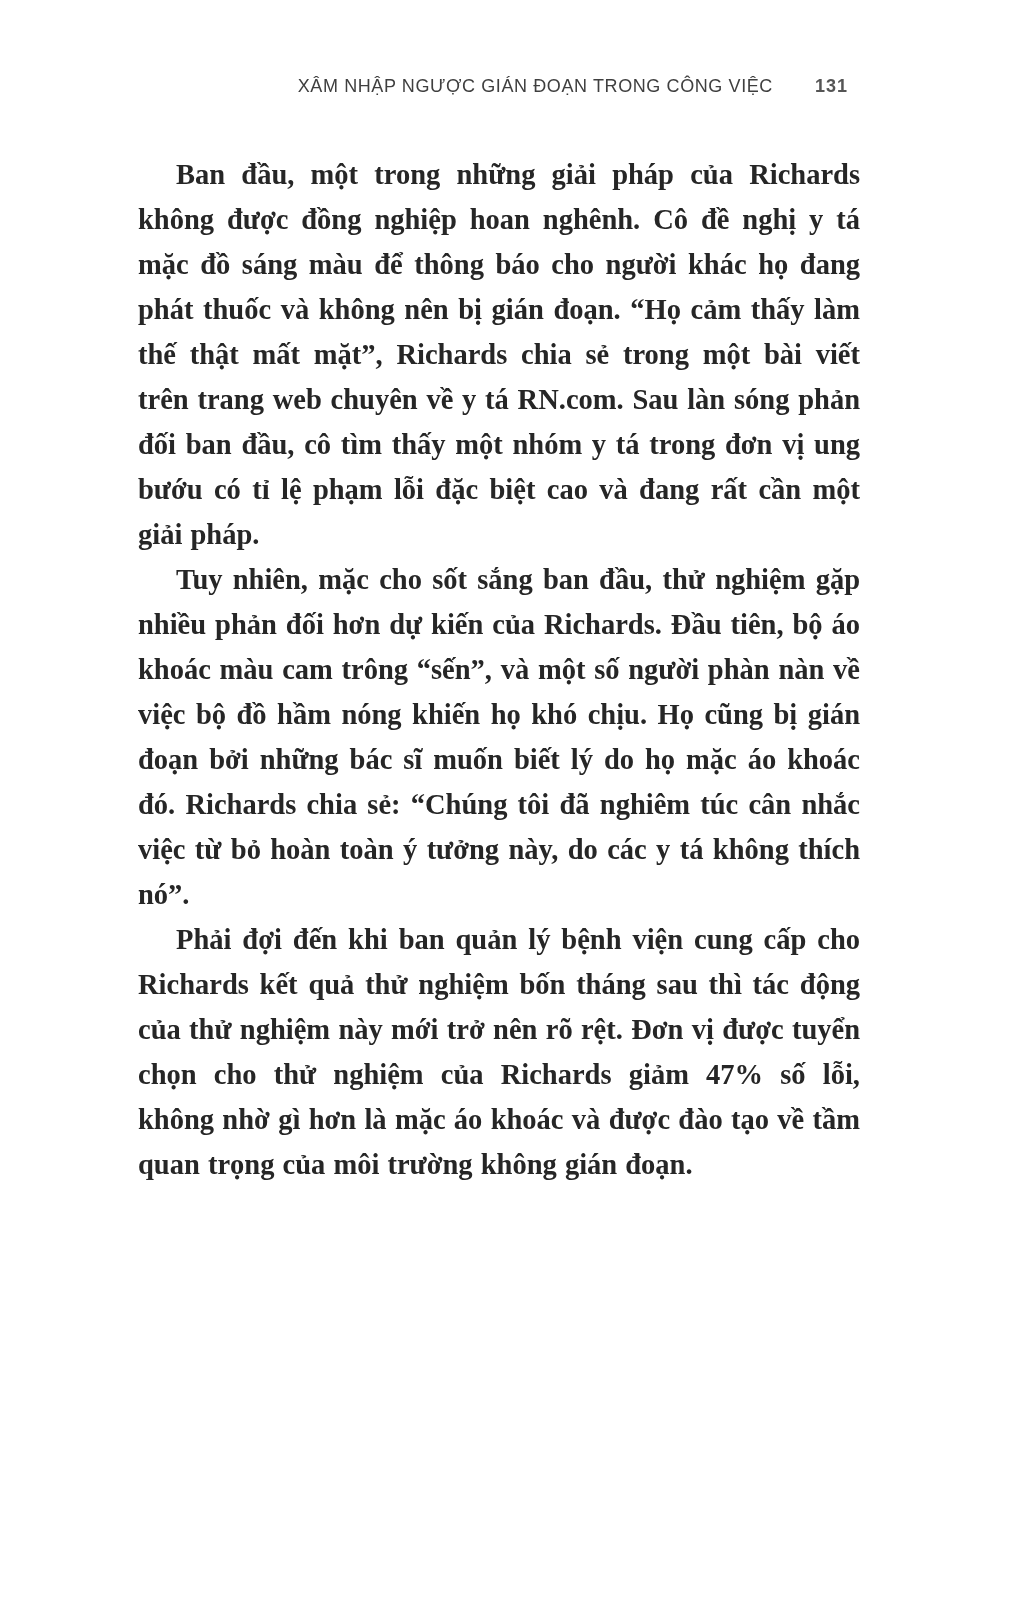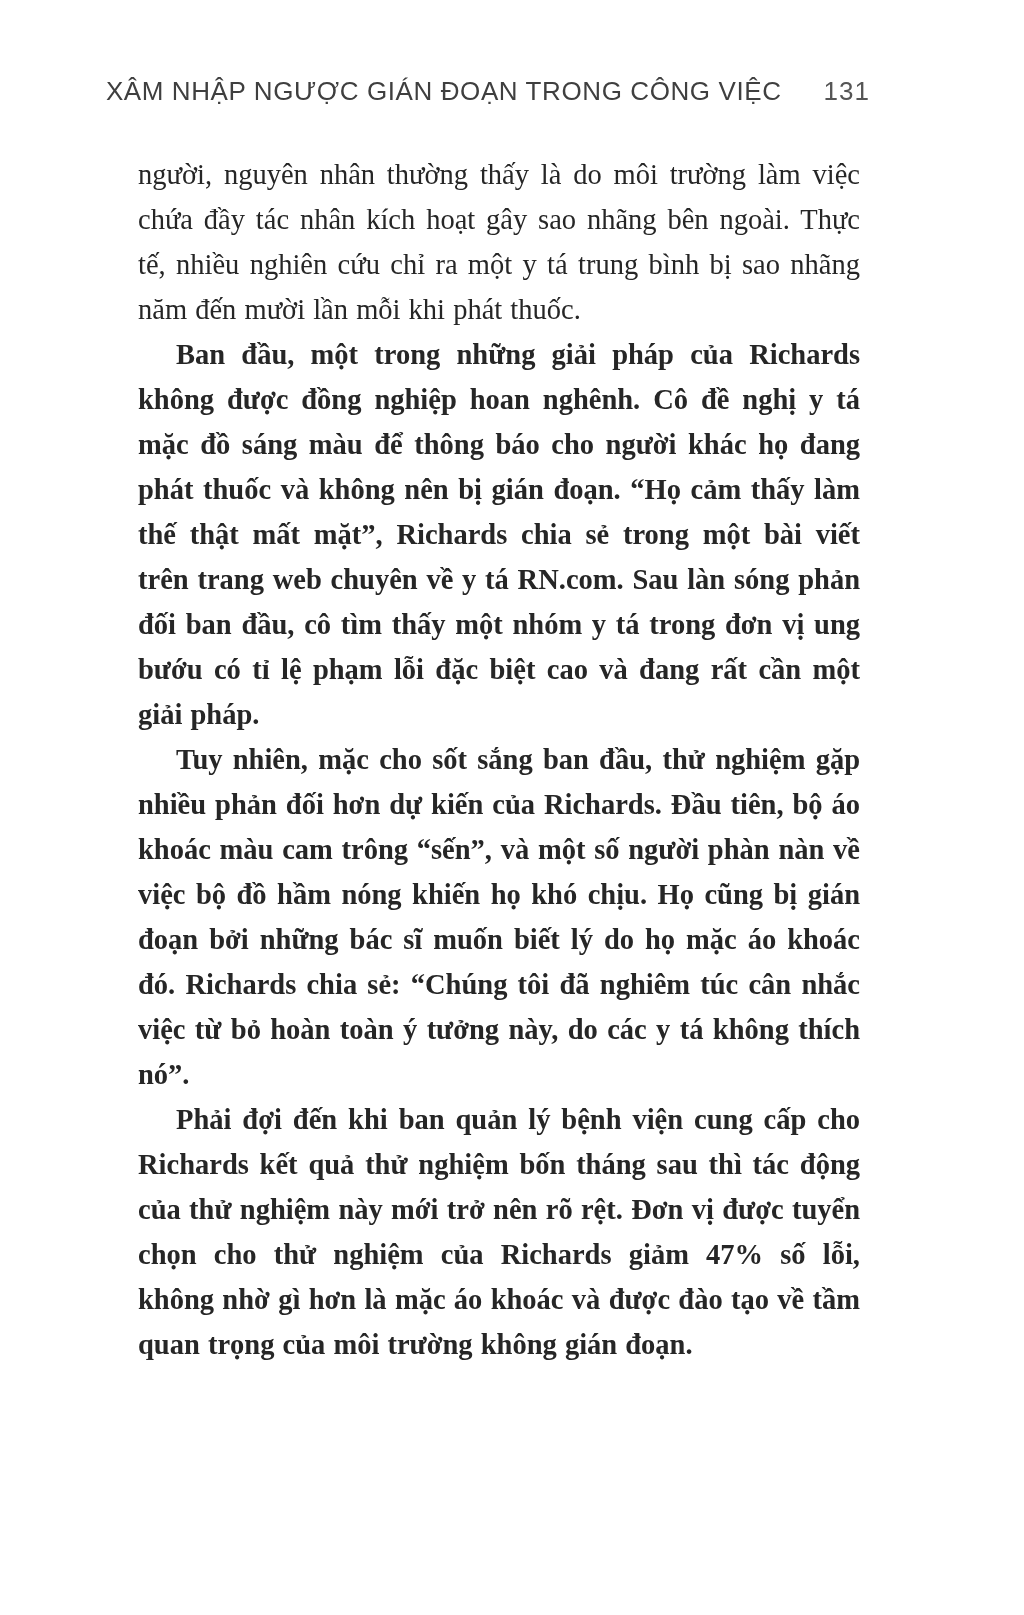--- a/index.html
+++ b/index.html
@@ -16,38 +16,39 @@
   .page {
     position: absolute;
     top: 0; left: 0;
     width: 1024px;
     height: 1615px;
     background: #ffffff;
   }
   .running-header {
     position: absolute;
     top: 76px;
-    left: 148px;
+    left: 126px;
     width: 722px;
     display: flex;
     justify-content: flex-end;
     align-items: baseline;
     font-family: "Liberation Sans", sans-serif;
-    font-size: 26px;
+    font-size: 18px;
     letter-spacing: 0.6px;
     color: #3f3f3f;
   }
   .running-header .header-title {
     text-transform: uppercase;
     white-space: nowrap;
   }
   .running-header .page-number {
     margin-left: 42px;
     color: #555555;
     letter-spacing: 1px;
+    font-weight: bold;
   }
   .text-block {
     position: absolute;
     top: 152px;
     left: 138px;
     width: 722px;
     font-size: 28.5px;
     line-height: 45px;
     color: #262626;
     text-align: justify;
@@ -65,19 +66,18 @@
 <body>
 
 <div class="page">
 
   <div class="running-header">
     <span class="header-title">XÂM NHẬP NGƯỢC GIÁN ĐOẠN TRONG CÔNG VIỆC</span>
     <span class="page-number">131</span>
   </div>
 
   <div class="text-block">
-    <p class="no-indent">người, nguyên nhân thường thấy là do môi trường làm việc chứa đầy tác nhân kích hoạt gây sao nhãng bên ngoài. Thực tế, nhiều nghiên cứu chỉ ra một y tá trung bình bị sao nhãng năm đến mười lần mỗi khi phát thuốc.</p>
     <p class="indent">Ban đầu, một trong những giải pháp của Richards không được đồng nghiệp hoan nghênh. Cô đề nghị y tá mặc đồ sáng màu để thông báo cho người khác họ đang phát thuốc và không nên bị gián đoạn. “Họ cảm thấy làm thế thật mất mặt”, Richards chia sẻ trong một bài viết trên trang web chuyên về y tá RN.com. Sau làn sóng phản đối ban đầu, cô tìm thấy một nhóm y tá trong đơn vị ung bướu có tỉ lệ phạm lỗi đặc biệt cao và đang rất cần một giải pháp.</p>
     <p class="indent">Tuy nhiên, mặc cho sốt sắng ban đầu, thử nghiệm gặp nhiều phản đối hơn dự kiến của Richards. Đầu tiên, bộ áo khoác màu cam trông “sến”, và một số người phàn nàn về việc bộ đồ hầm nóng khiến họ khó chịu. Họ cũng bị gián đoạn bởi những bác sĩ muốn biết lý do họ mặc áo khoác đó. Richards chia sẻ: “Chúng tôi đã nghiêm túc cân nhắc việc từ bỏ hoàn toàn ý tưởng này, do các y tá không thích nó”.</p>
     <p class="indent">Phải đợi đến khi ban quản lý bệnh viện cung cấp cho Richards kết quả thử nghiệm bốn tháng sau thì tác động của thử nghiệm này mới trở nên rõ rệt. Đơn vị được tuyển chọn cho thử nghiệm của Richards giảm 47% số lỗi, không nhờ gì hơn là mặc áo khoác và được đào tạo về tầm quan trọng của môi trường không gián đoạn.</p>
   </div>
 
 </div>
 
 </body></html>

